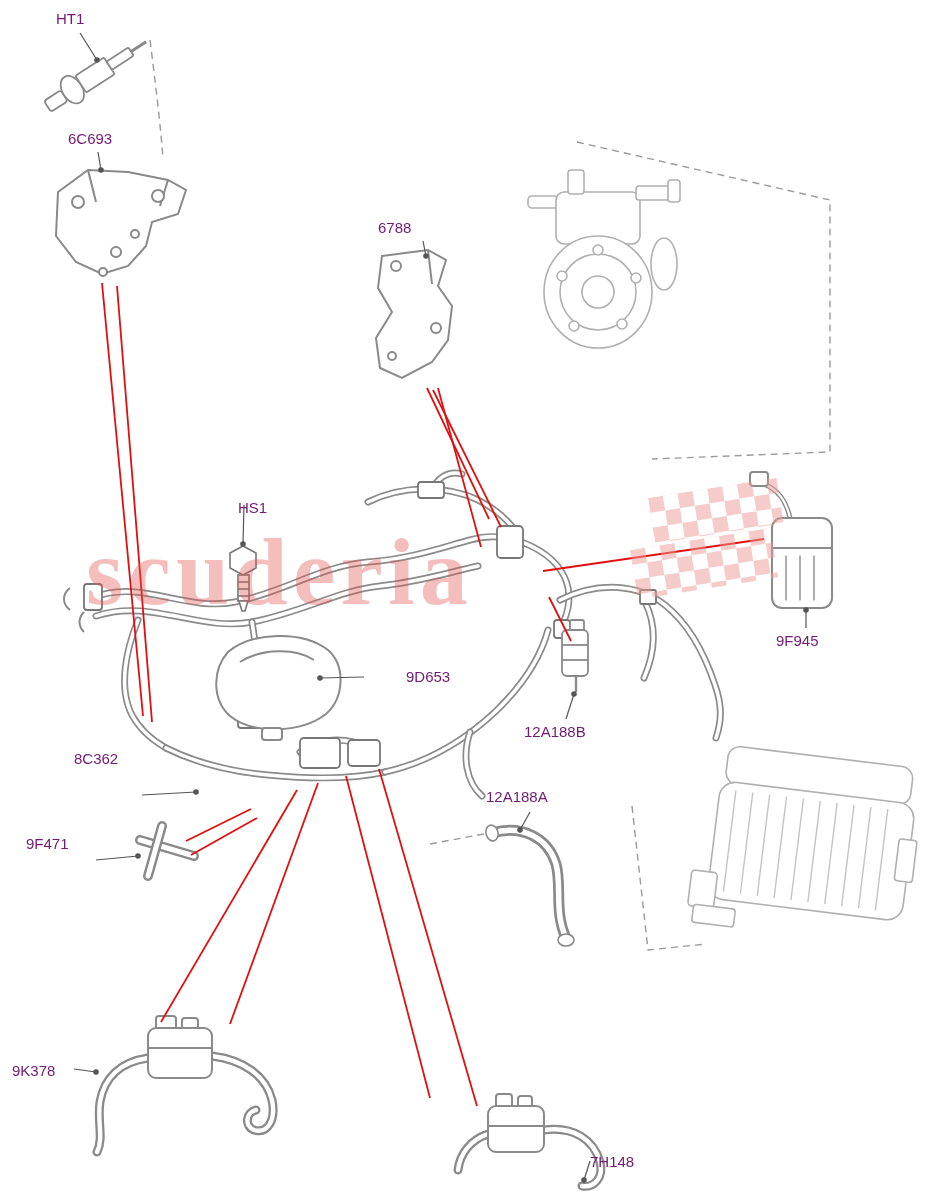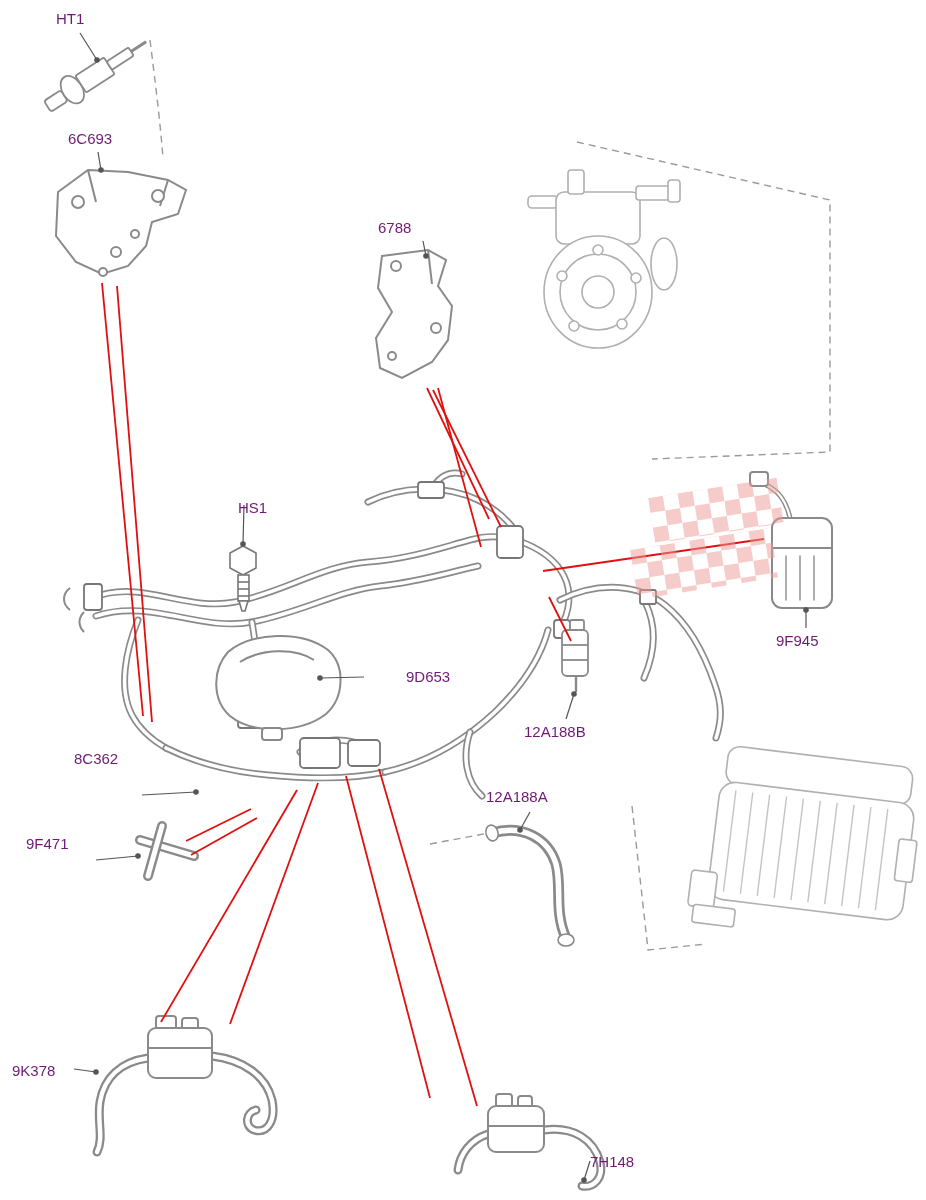--- a/index.html
+++ b/index.html
@@ -301,20 +301,21 @@
     <g opacity="0.5">
       <g transform="translate(648,498) rotate(-9)">
           <rect width="130" height="46" fill="url(#chk)"></rect>
         </g>
       <g transform="translate(630,550) rotate(-9)">
           <rect width="142" height="50" fill="url(#chk)"></rect>
         </g>
     </g>
   </svg>
 
+  <div class="wm-brand">scuderia</div>
 
   <div class="part-label" style="left:56px;  top:8px;">HT1</div>
   <div class="part-label" style="left:68px;  top:128px;">6C693</div>
   <div class="part-label" style="left:378px; top:217px;">6788</div>
   <div class="part-label" style="left:238px; top:481px;margin-top:16px;">HS1</div>
   <div class="part-label" style="left:776px; top:630px;">9F945</div>
   <div class="part-label" style="left:366px; top:666px;margin-left:40px;">9D653</div>
   <div class="part-label" style="left:524px; top:721px;">12A188B</div>
   <div class="part-label" style="left:74px;  top:748px;">8C362</div>
   <div class="part-label" style="left:26px;  top:833px;">9F471</div>

